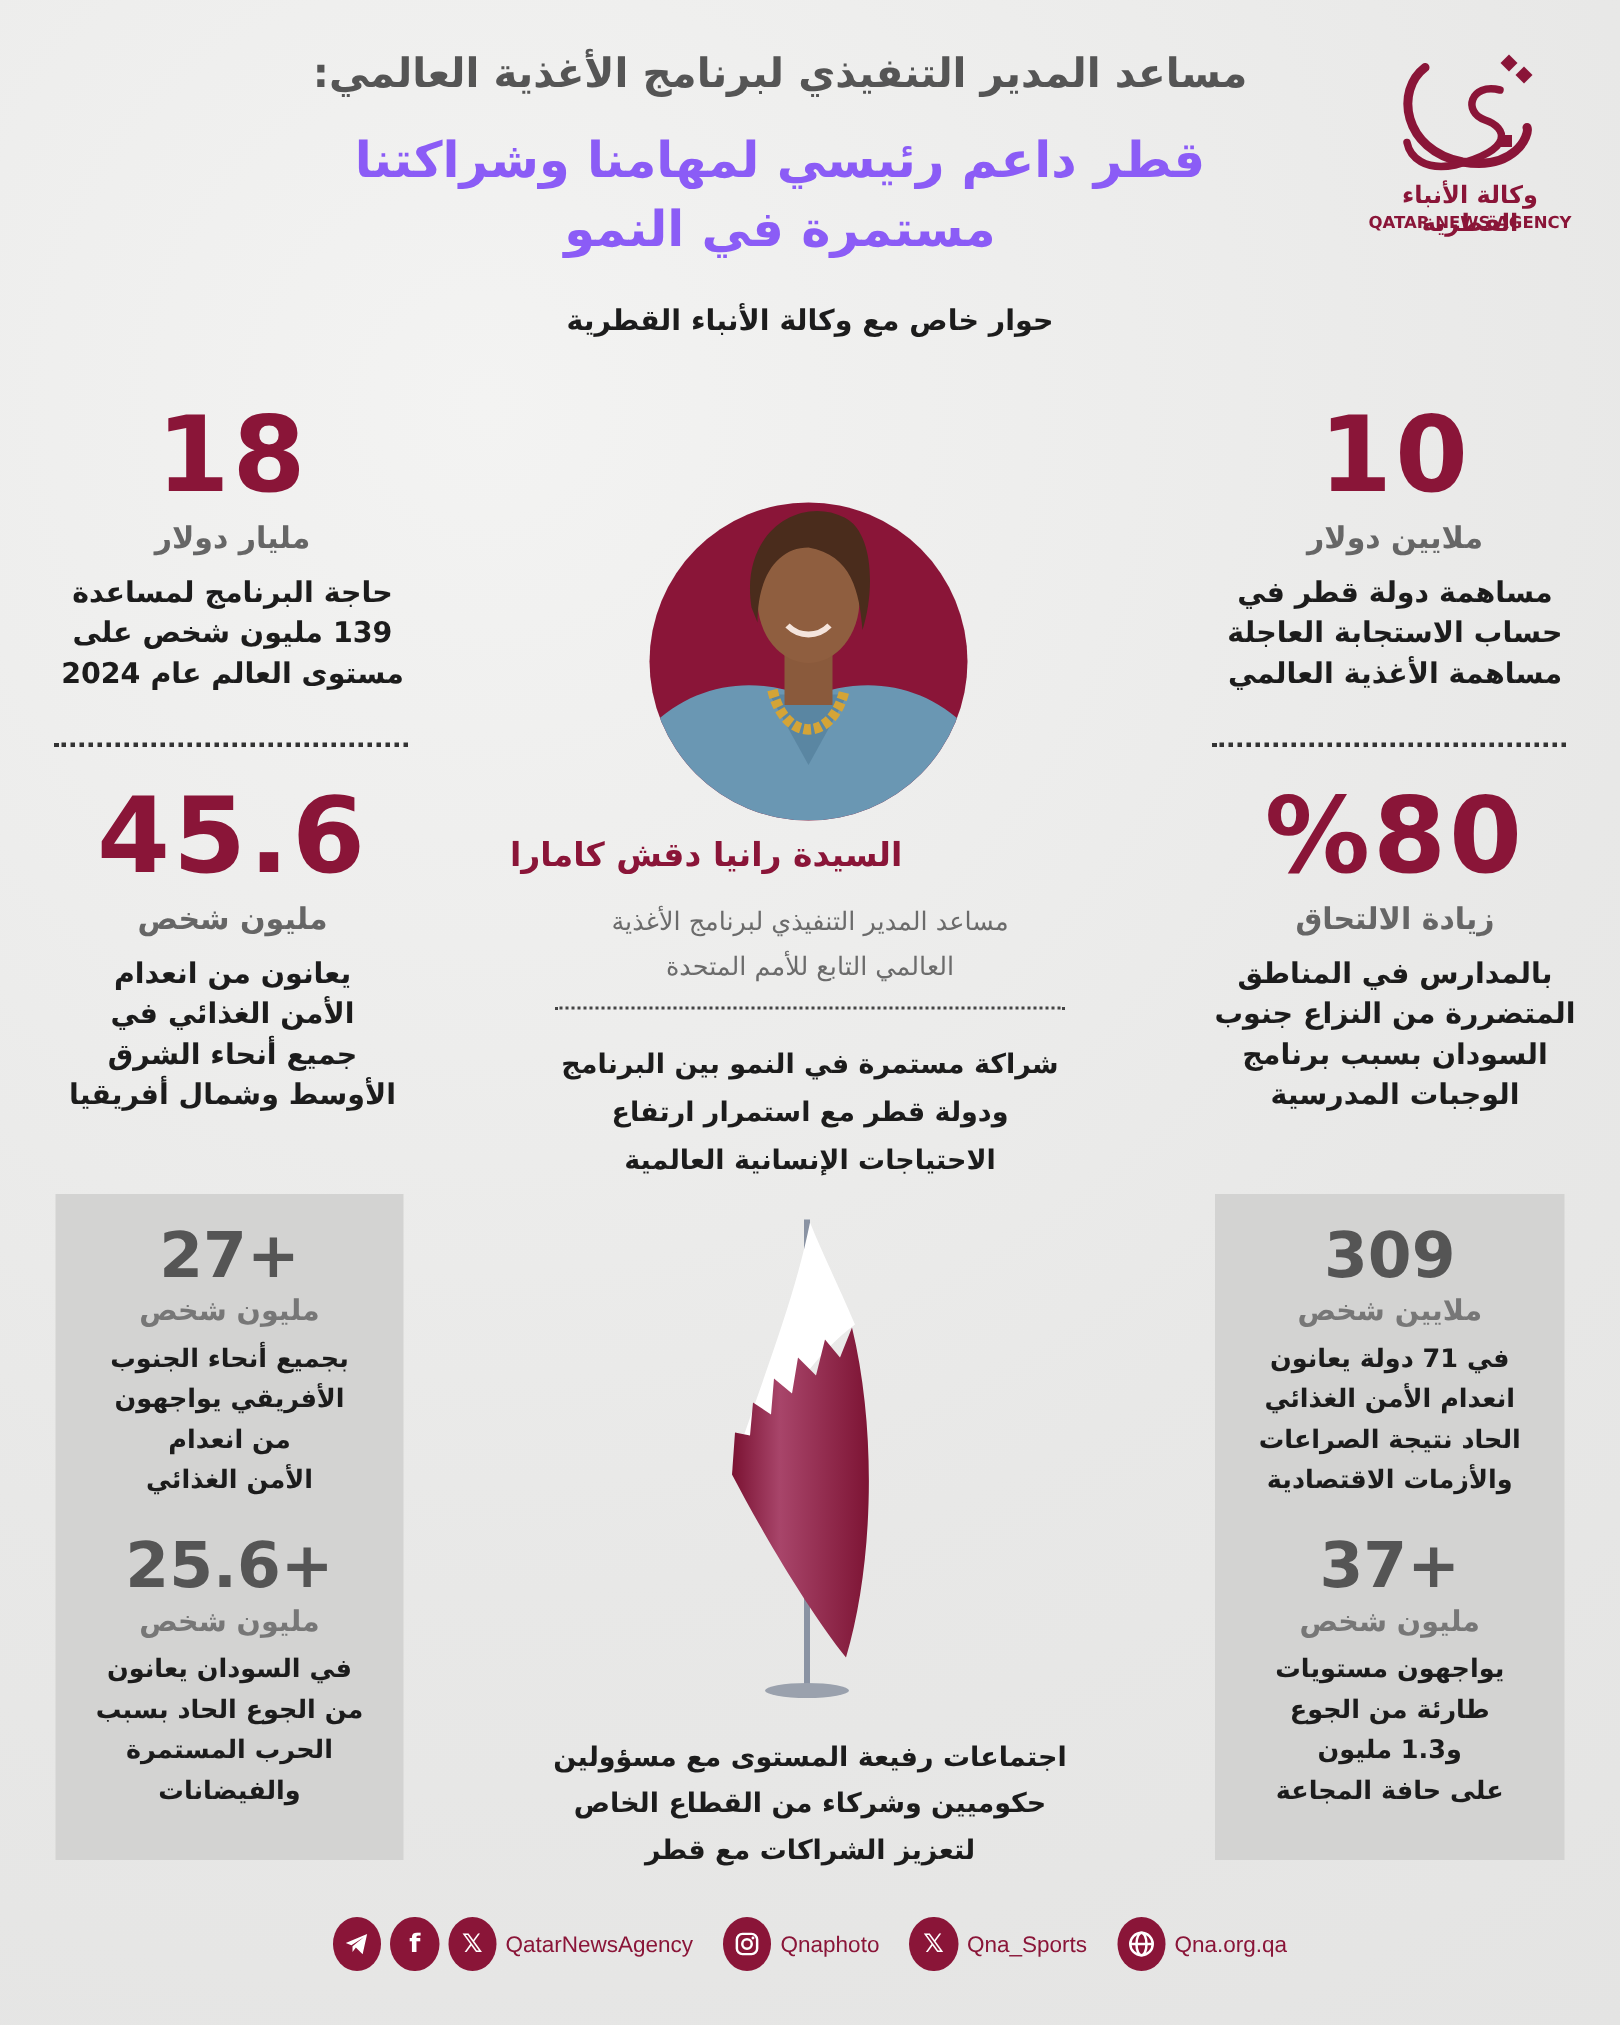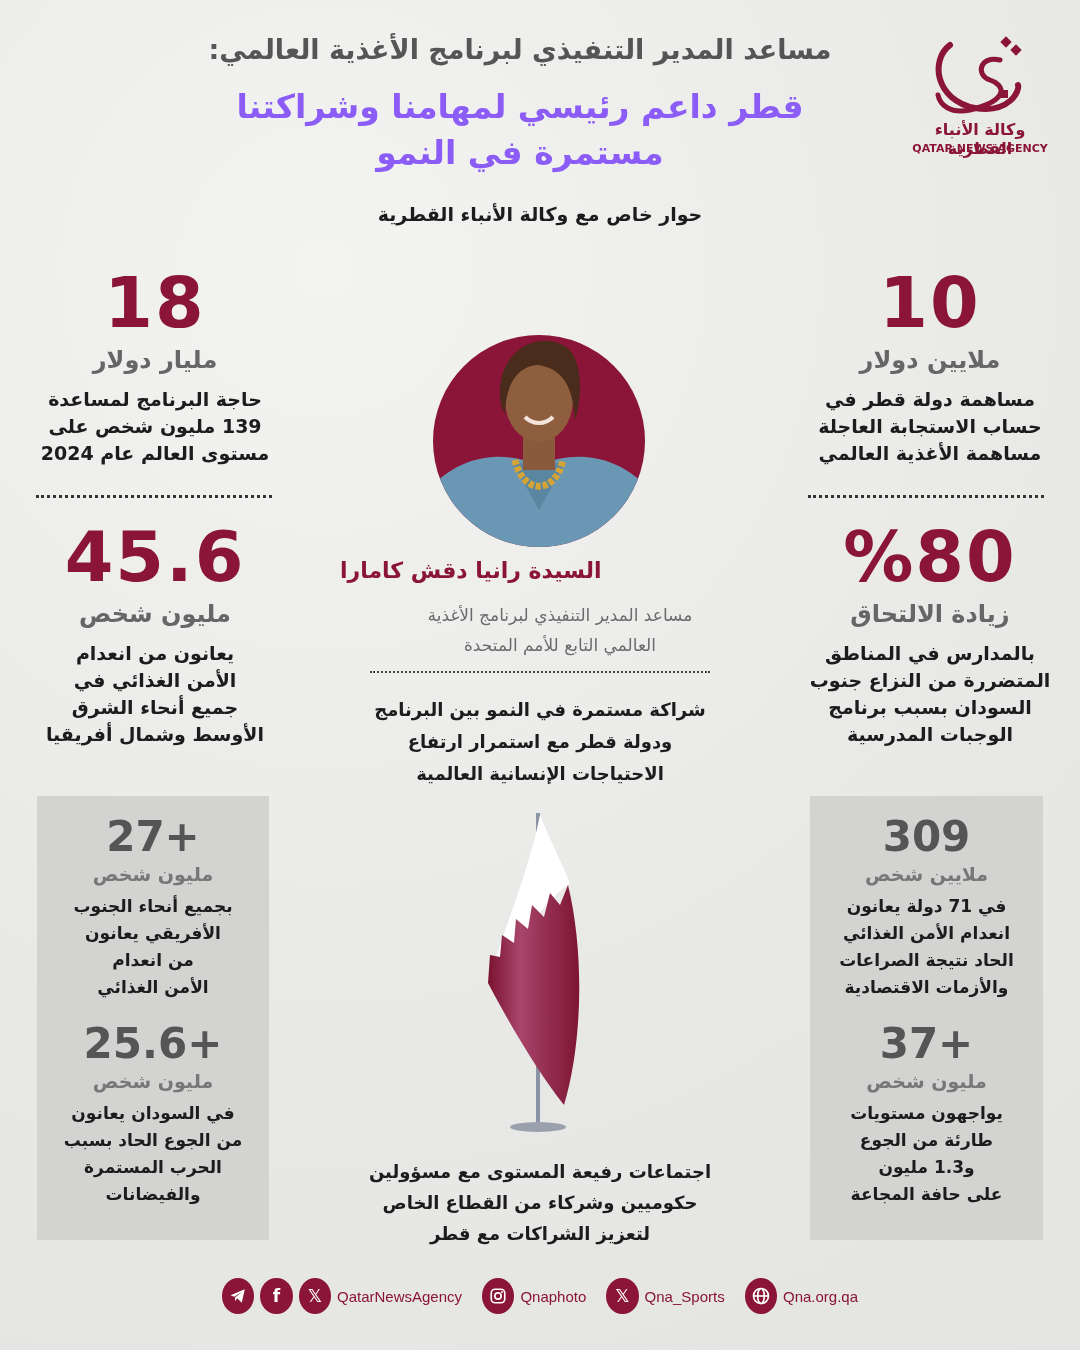--- a/index.html
+++ b/index.html
@@ -19,33 +19,33 @@
   #title { left: 200px; top: 84px; width: 640px; font-size: 33px; line-height: 46px; color: #8b5cf6; font-weight: bold; text-align: center; }
   #subtitle { left: 320px; top: 203px; width: 440px; font-size: 19px; color: #1c1c1c; font-weight: bold; text-align: center; }
 
   
   #logo { left: 900px; top: 30px; width: 160px; height: 130px; }
   #logo-ar { position: absolute; top: 90px; left: 0; width: 160px; text-align: center; color: #8a1538; font-size: 16px; font-weight: bold; }
   #logo-en { position: absolute; top: 112px; left: 0; width: 160px; text-align: center; color: #8a1538; font-size: 11px; font-weight: bold; direction: ltr; }
 
   
   .stat-num { font-size: 70px; font-weight: bold; color: #8a1538; font-family: "DejaVu Sans", sans-serif; direction: ltr; letter-spacing: 2px; }
-  .stat-unit { font-size: 24px; font-weight: bold; color: #666; margin-top: 2px; }
+  .stat-unit { font-size: 20px; font-weight: bold; color: #666; margin-top: 2px; }
   .stat-desc { font-size: 19px; font-weight: bold; color: #1c1c1c; line-height: 27px; margin-top: 12px; }
   .dots { border-top: 3px dotted #333; height: 0; }
 
   .box { background: #d3d3d2; }
   .box-num { font-size: 42px; font-weight: bold; color: #555; direction: ltr; }
   .box-unit { font-size: 19px; font-weight: bold; color: #777; margin-top: 2px; }
   .box-desc { font-size: 17px; font-weight: bold; color: #1c1c1c; line-height: 27px; margin-top: 8px; }
 
   
   #portrait-circle { left: 433px; top: 335px; width: 212px; height: 212px; border-radius: 50%; background: #8a1538; overflow: hidden; }
   #person-name { left: 340px; top: 558px; width: 400px; font-size: 22px; font-weight: bold; color: #8a1538; text-align: left; }
-  #person-role { left: 360px; top: 600px; width: 400px; font-size: 17px; color: #6b6b6b; line-height: 30px; text-align: center; }
+  #person-role { left: 340px; top: 600px; width: 400px; font-size: 17px; color: #6b6b6b; line-height: 30px; text-align: center; }
   #center-dots { left: 370px; top: 671px; width: 340px; border-top: 2px dotted #444; }
   #center-desc { left: 350px; top: 694px; width: 380px; font-size: 18px; font-weight: bold; color: #1c1c1c; line-height: 32px; text-align: center; }
   #bottom-desc { left: 340px; top: 1156px; width: 400px; font-size: 18px; font-weight: bold; color: #1c1c1c; line-height: 31px; text-align: center; }
 
   
   #footer { left: 222px; top: 1276px; width: 650px; height: 40px; direction: ltr; display: flex; align-items: center; gap: 6px; }
   .soc { width: 36px; height: 36px; border-radius: 50%; background: #8a1538; display: inline-flex; align-items: center; justify-content: center; color: #fff; font-size: 17px; font-weight: bold; }
   .soc-label { font-family: "Liberation Sans", sans-serif; font-size: 15px; color: #8a1538; margin-right: 14px; }
 </style>
 </head>
@@ -112,21 +112,21 @@
     <div>جميع أنحاء الشرق</div>
     <div>الأوسط وشمال أفريقيا</div>
   </div>
 </div>
 
 <div class="abs box center" style="left:37px; top:796px; width:232px; height:444px; padding-top:16px;">
   <div class="box-num">27+</div>
   <div class="box-unit">مليون شخص</div>
   <div class="box-desc">
     <div>بجميع أنحاء الجنوب</div>
-    <div>الأفريقي يعانون</div>
+    <div>الأفريقي يواجهون</div>
     <div>من انعدام</div>
     <div>الأمن الغذائي</div>
   </div>
   <div class="box-num" style="margin-top:18px;">25.6+</div>
   <div class="box-unit">مليون شخص</div>
   <div class="box-desc">
     <div>في السودان يعانون</div>
     <div>من الجوع الحاد بسبب</div>
     <div>الحرب المستمرة</div>
     <div>والفيضانات</div>

